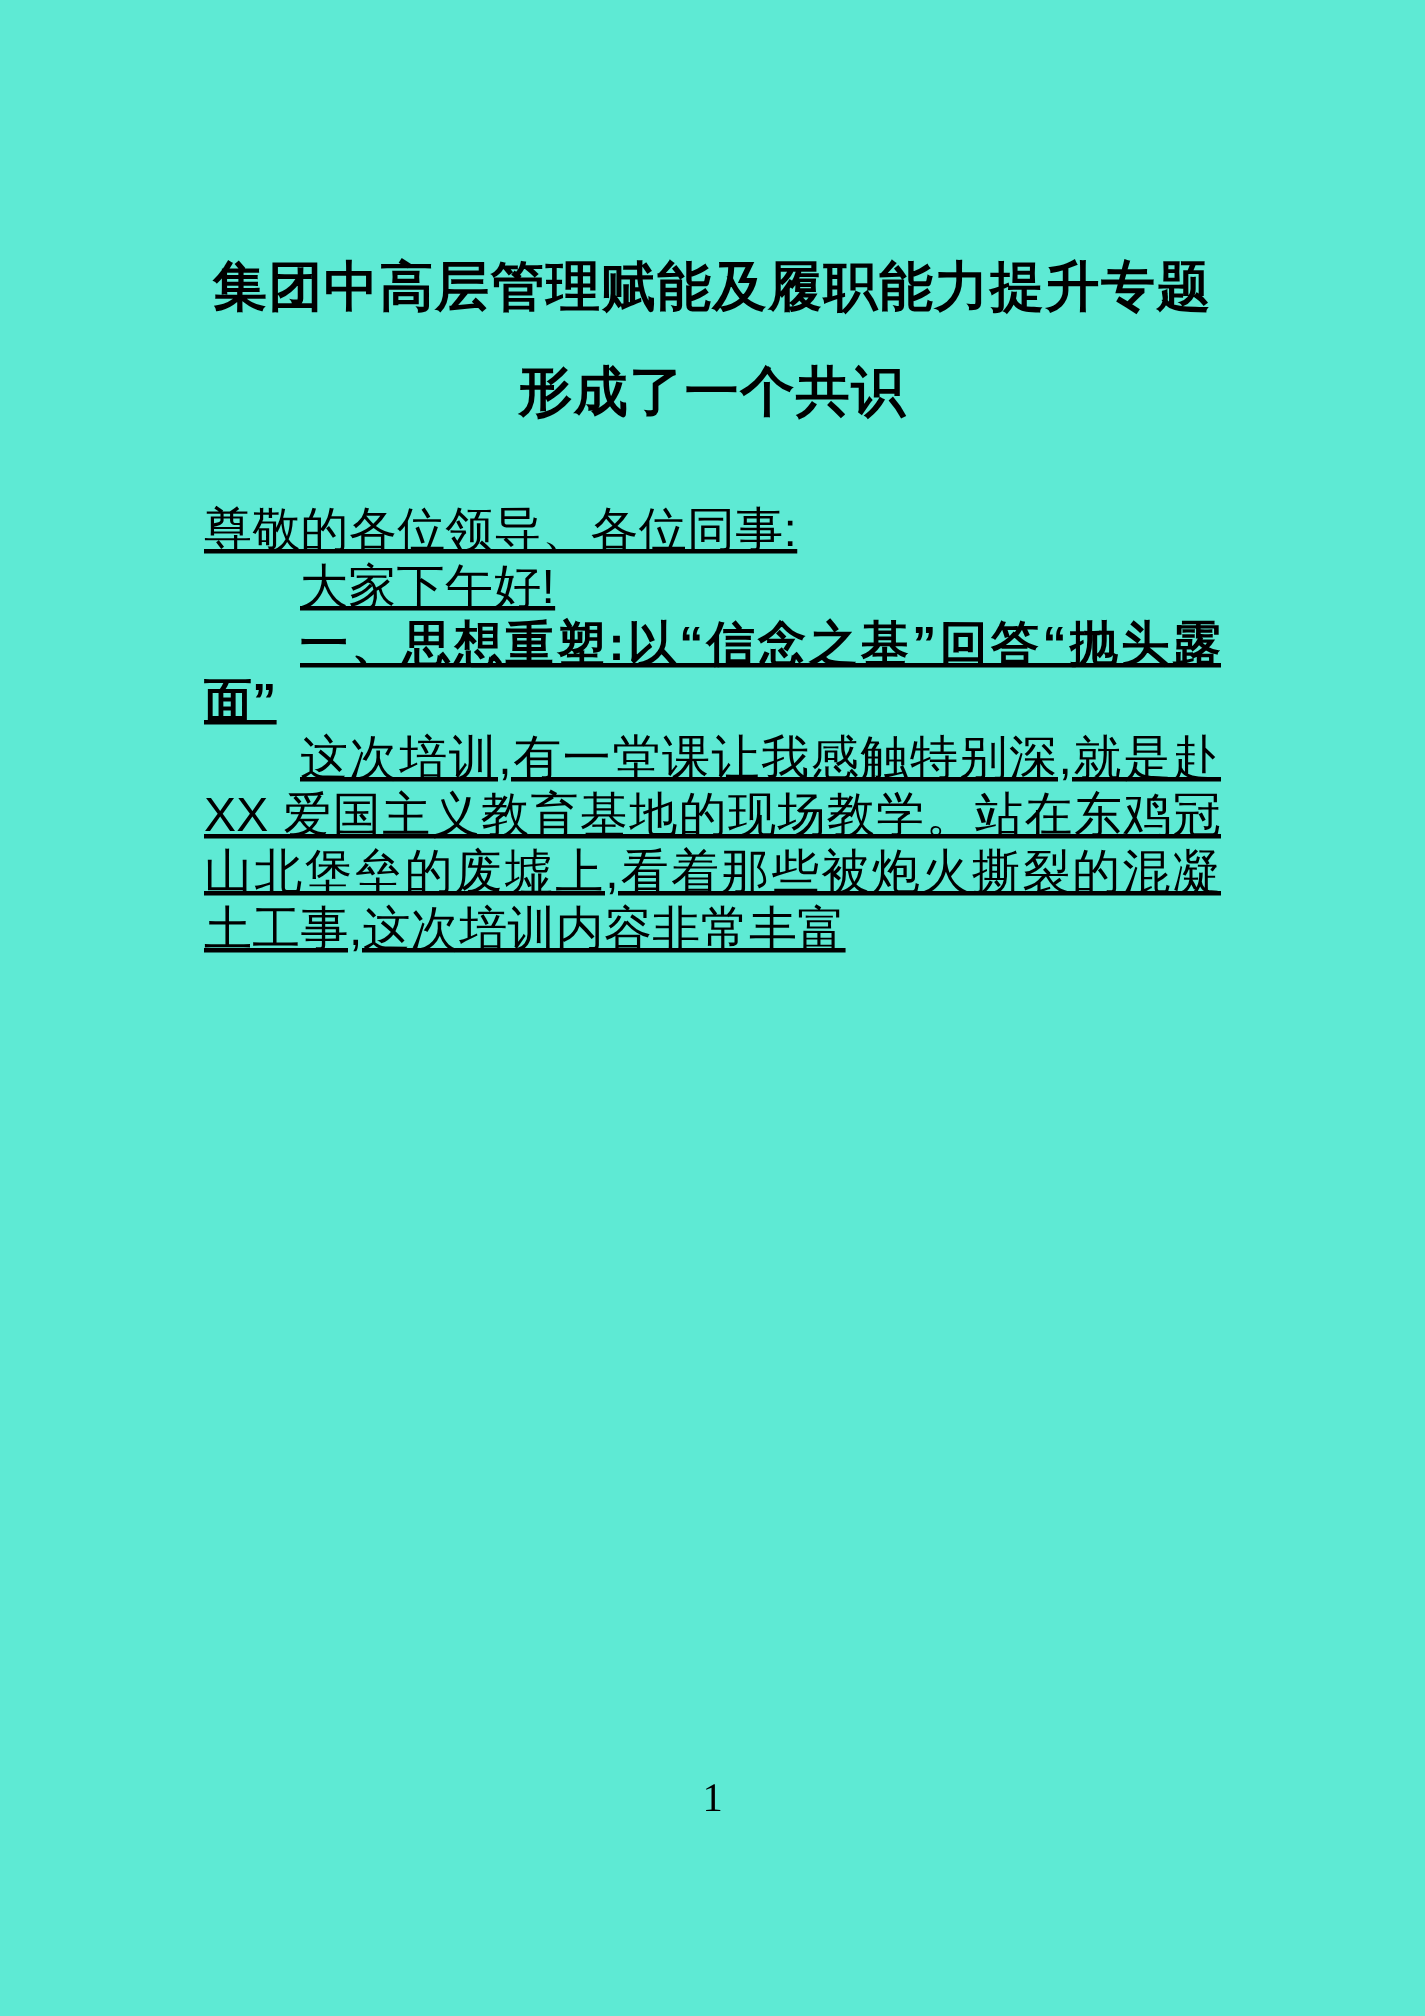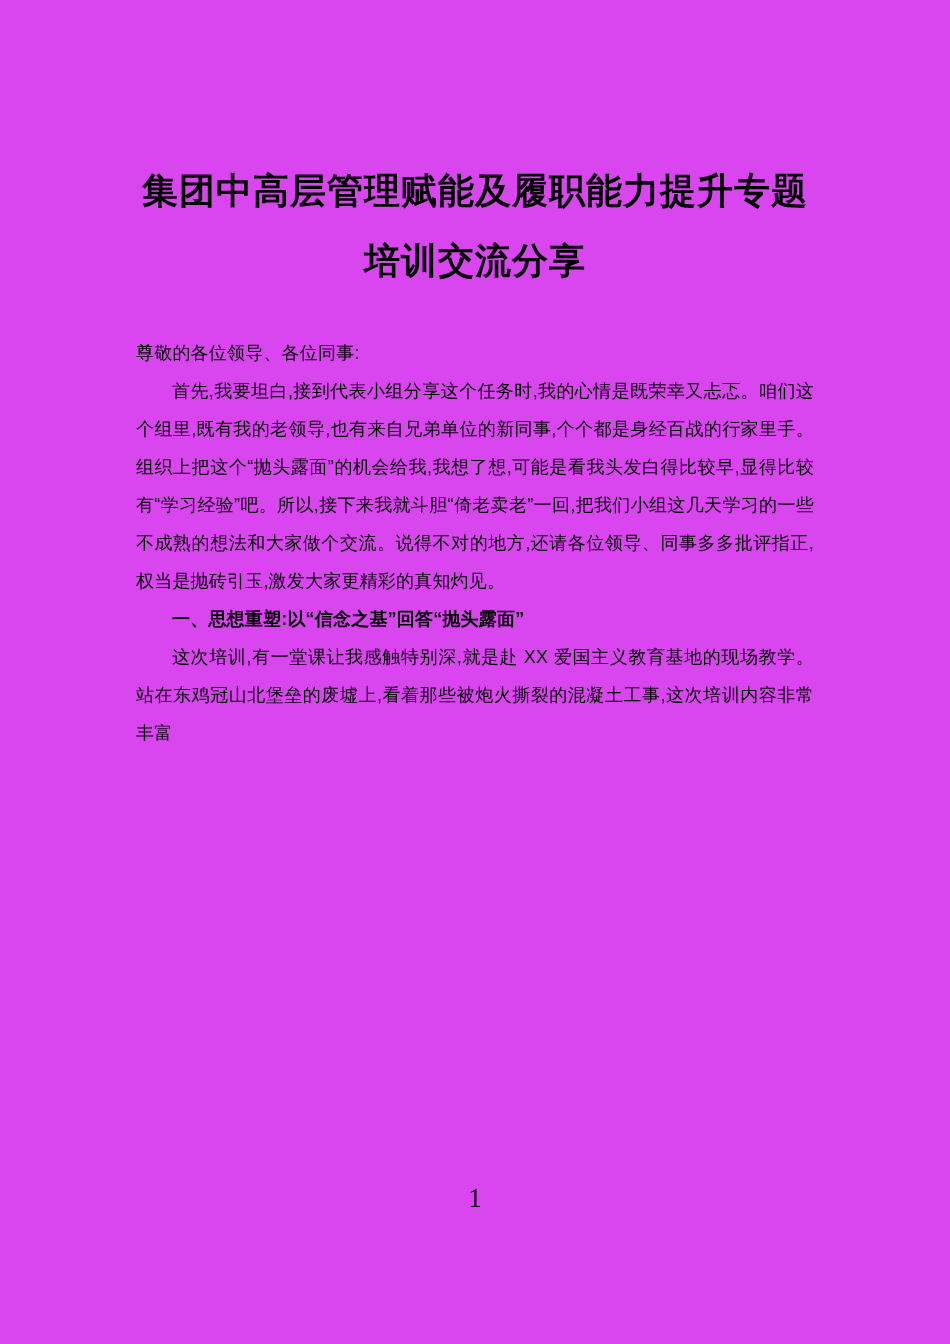--- a/index.html
+++ b/index.html
@@ -4,42 +4,43 @@
 <style>
   html, body {
     margin: 0;
     padding: 0;
     background: #ffffff;
   }
   .page {
     position: relative;
     width: 950px;
     height: 1344px;
-    background: #d946ef;
+    background: #5eead4;
     color: #000000;
     font-family: "Liberation Sans", "DejaVu Sans", sans-serif;
     overflow: hidden;
     box-sizing: border-box;
   }
   .title-block {
     padding-top: 156px;
     text-align: center;
   }
   .title-line {
     font-size: 36px;
     font-weight: bold;
     line-height: 70px;
     letter-spacing: 1px;
     color: #000000;
   }
   .body-block {
     margin: 38px 136px 0 136px;
-    font-size: 18px;
+    font-size: 32px;
     line-height: 38px;
     text-align: justify;
+    text-decoration: underline;
   }
   .para {
     margin: 0;
     padding: 0;
     letter-spacing: 0.2px;
   }
   .para.indent {
     text-indent: 2em;
   }
   .para.bold {
@@ -56,26 +57,26 @@
     color: #000000;
   }
 </style>
 </head>
 <body>
 
 <div class="page">
 
   <div class="title-block">
     <div class="title-line">集团中高层管理赋能及履职能力提升专题</div>
-    <div class="title-line">培训交流分享</div>
+    <div class="title-line">形成了一个共识</div>
   </div>
 
   <div class="body-block">
       <p class="para">尊敬的各位领导、各位同事:</p>
-      <p class="para indent">首先,我要坦白,接到代表小组分享这个任务时,我的心情是既荣幸又忐忑。咱们这个组里,既有我的老领导,也有来自兄弟单位的新同事,个个都是身经百战的行家里手。组织上把这个“抛头露面”的机会给我,我想了想,可能是看我头发白得比较早,显得比较有“学习经验”吧。所以,接下来我就斗胆“倚老卖老”一回,把我们小组这几天学习的一些不成熟的想法和大家做个交流。说得不对的地方,还请各位领导、同事多多批评指正,权当是抛砖引玉,激发大家更精彩的真知灼见。</p>
+      <p class="para indent">大家下午好!</p>
       <p class="para indent bold">一、思想重塑:以“信念之基”回答“抛头露面”</p>
       <p class="para indent">这次培训,有一堂课让我感触特别深,就是赴 XX 爱国主义教育基地的现场教学。站在东鸡冠山北堡垒的废墟上,看着那些被炮火撕裂的混凝土工事,这次培训内容非常丰富</p>
     </div>
 
   <div class="page-footer">
     <span>1</span>
   </div>
 
 </div>
 

